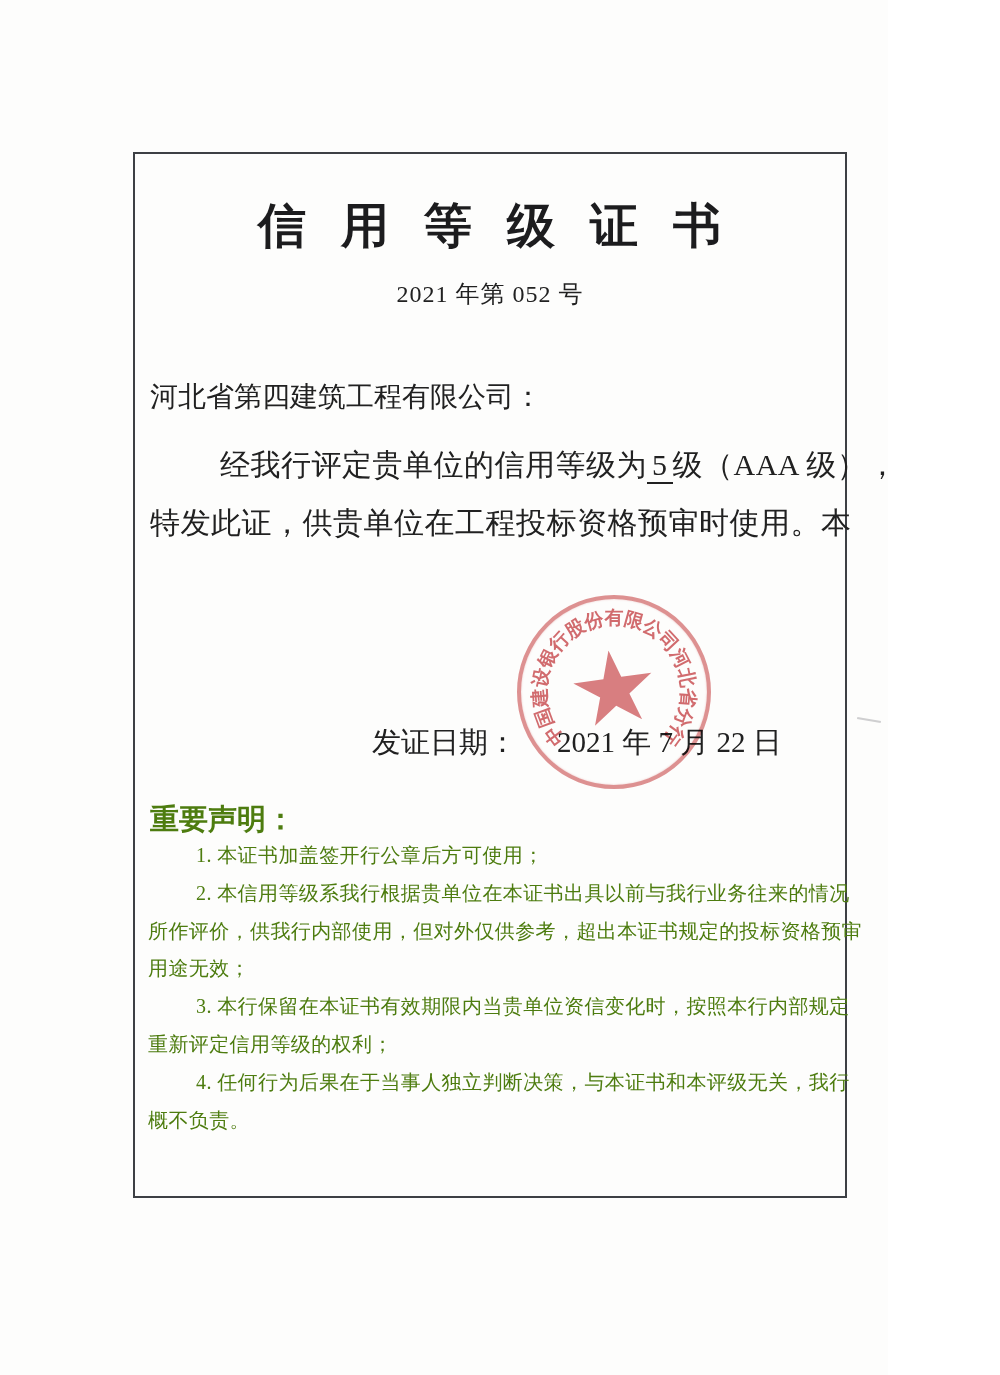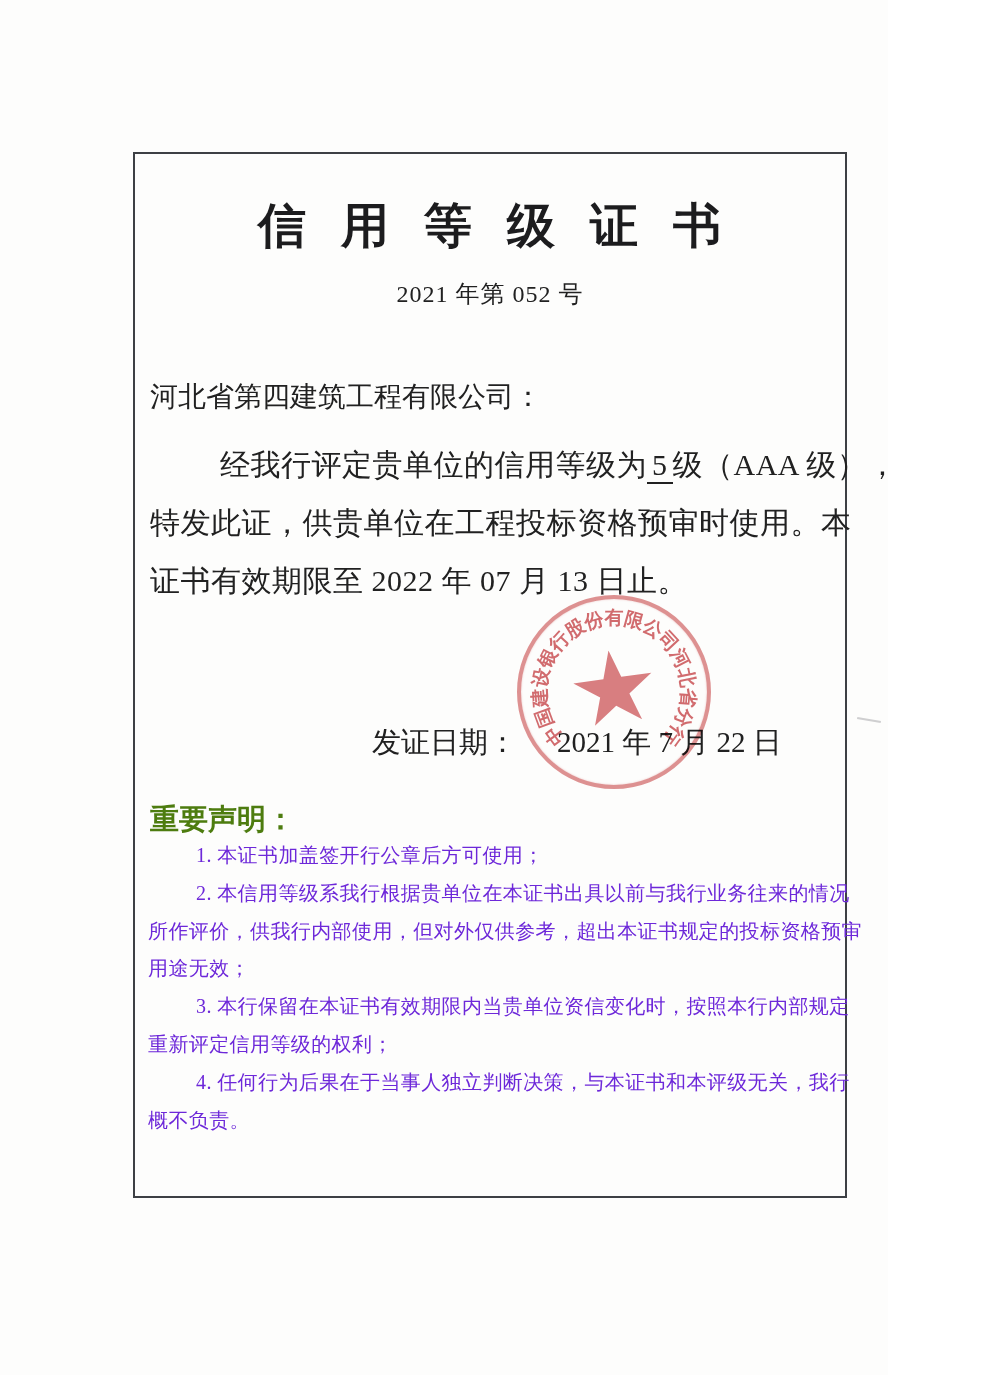--- a/index.html
+++ b/index.html
@@ -55,21 +55,21 @@
     left:15px;top:646px;
     font-family:"Liberation Sans","DejaVu Sans",sans-serif;
     font-weight:700;
     font-size:29px;
     color:#4d7c0f;
   }
   .decl-line{
     left:13px;
     font-size:20px;
     letter-spacing:0.4px;
-    color:#6d28d9;
+    color:#4d7c0f;
   }
   .decl-line.indent{padding-left:48px;}
   .d0{top:688px;} .d1{top:726px;text-align:center;} .d2{top:764px;} .d3{top:801px;}
   .d4{top:839px;} .d5{top:877px;} .d6{top:915px;} .d7{top:953px;}
 
   
   .seal{
     position:absolute;
     left:382px;top:441px;
     width:194px;height:194px;
@@ -134,21 +134,20 @@
     <div class="abs cert-no">2021 年第 052 号</div>
 
     <div class="abs salutation">河北省第四建筑工程有限公司：</div>
 
     <div class="abs body-line bl1">
       <span>经我行评定贵单位的信用等级为</span><span class="grade">5</span><span>级（AAA 级），</span>
     </div>
 
     <div class="abs body-line bl2">特发此证，供贵单位在工程投标资格预审时使用。本</div>
 
-    <div class="abs body-line bl3">证书有效期限至 2022 年 07 月 13 日止。</div>
 
 
     <div class="abs date-line">
       <span>发证日期：</span><span class="date-value">2021 年 7 月 22 日</span>
     </div>
 
     <div class="seal">
       <div class="seal-ring"></div>
       <div class="seal-star"></div>
       <div class="seal-ring-text">

